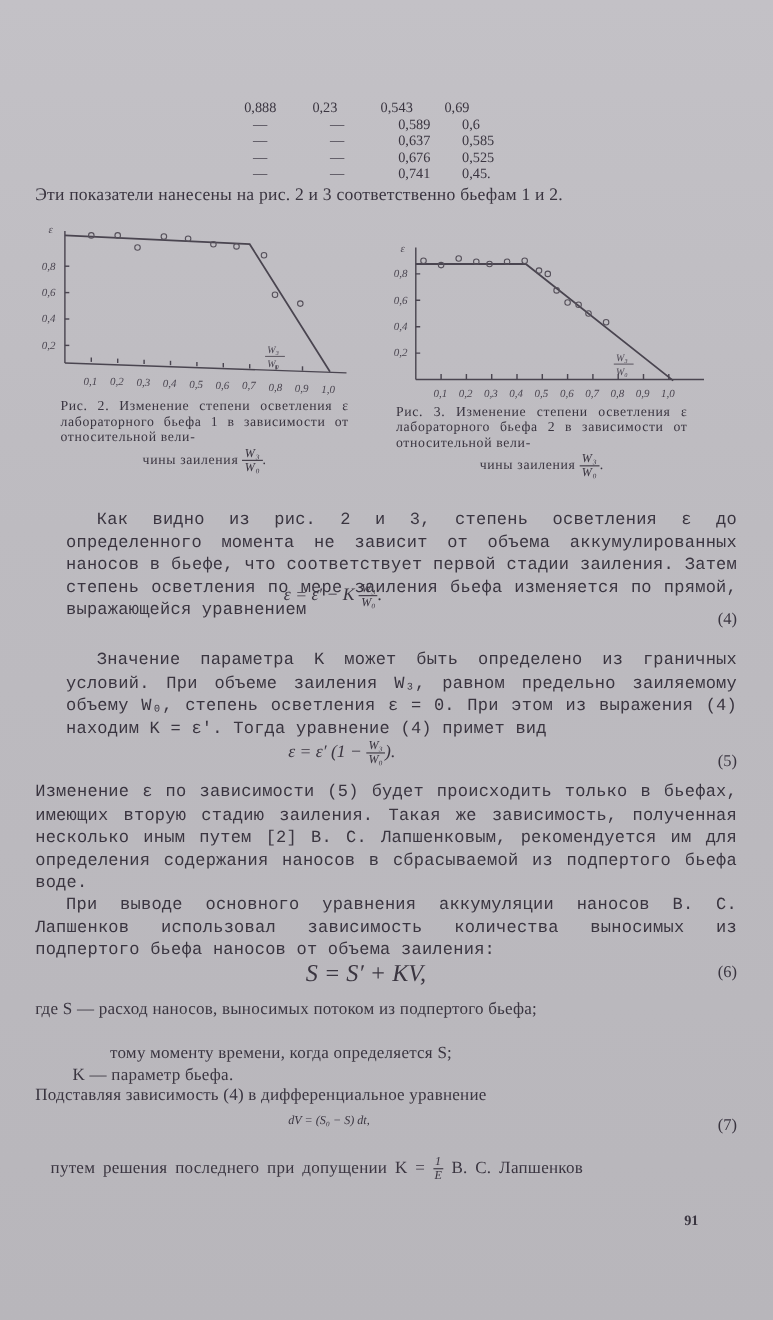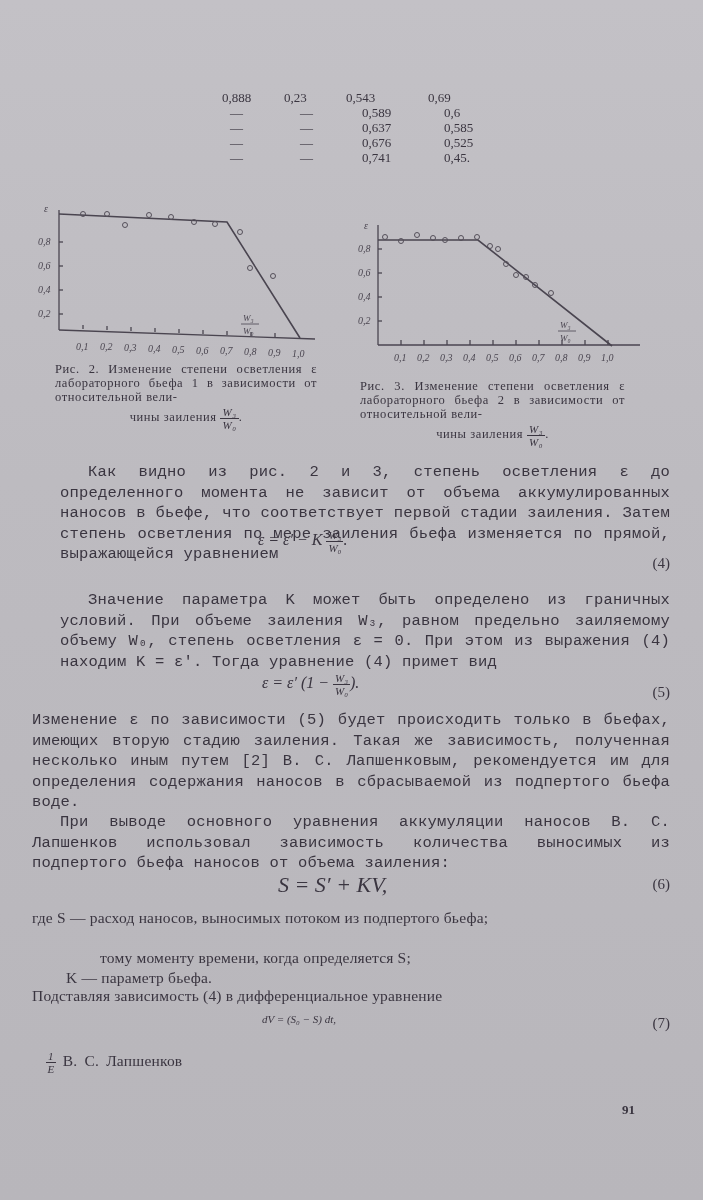--- a/index.html
+++ b/index.html
@@ -13,21 +13,21 @@
   .page {
     position: absolute; left: 0; top: 0; width: 703px; height: 1200px;
     background: linear-gradient(180deg, #c3c1c6 0%, #bdbbc0 40%, #b8b6bb 100%);
   }
   .tbl { position: absolute; left: 222px; top: 90px; font-size: 13px; line-height: 15px; }
   .tbl .row { display: flex; }
   .tbl .c { display: inline-block; }
   .tbl .c0 { width: 62px; text-align: left; }
   .tbl .c1 { width: 62px; text-align: left; }
   .tbl .c2 { width: 58px; text-align: left; }
-  .tbl .c3 { width: 50px; text-align: left; margin-left: 24px; }
+  .tbl .c3 { width: 50px; text-align: left; }
   .tbl .dash { padding-left: 8px; }
   .p { position: absolute; font-size: 15.5px; line-height: 20.5px; letter-spacing: 0.2px; }
   .justify { text-align: justify; text-align-last: left; font-family: Liberation Mono, monospace; }
   .ind { text-indent: 28px; }
   .cap { position: absolute; font-size: 12.5px; line-height: 14px; letter-spacing: 0.6px; text-align: justify; }
   .frac { display: inline-block; vertical-align: middle; text-align: center; font-style: italic; font-size: 11px; line-height: 12px; }
   .frac .num { display: block; border-bottom: 1px solid #3a3540; padding: 0 2px; }
   .frac .den { display: block; }
   .eq { position: absolute; font-size: 16px; font-style: italic; }
   .eqnum { position: absolute; font-size: 15px; right: 94px; }
@@ -65,20 +65,21 @@
       <span class="c c3">0,525</span>
     </div>
     <div class="row">
       <span class="c c0 dash">—</span>
       <span class="c c1 dash">—</span>
       <span class="c c2">0,741</span>
       <span class="c c3">0,45.</span>
     </div>
   </div>
 
+  <div class="p" style="left:32px; top:168px; width:670px; font-size:16px;">Эти показатели нанесены на рис. 2 и 3 соответственно бьефам 1 и 2.</div>
 
   <svg style="position:absolute; left:30px; top:200px;" width="300" height="160">
     <g stroke="#4a4550" stroke-width="1.3" fill="none">
       <line x1="29" y1="10" x2="29" y2="130"></line>
       <line x1="29" y1="130" x2="285" y2="139"></line>
       <line x1="29" y1="114" x2="33" y2="114"></line>
         <line x1="29" y1="90" x2="33" y2="90"></line>
       <line x1="29" y1="66" x2="33" y2="66"></line>
         <line x1="29" y1="42" x2="33" y2="42"></line>
       <line x1="53" y1="129" x2="53" y2="125"></line>
@@ -185,21 +186,21 @@
   </svg>
 
   <div class="cap" style="left:55px; top:362px; width:262px;">
     <span>Рис. 2. Изменение степени осветления ε лабораторного бьефа 1 в зависимости от относительной вели-</span>
     <div style="text-align:center; margin-top:2px;">
       <span>чины заиления</span>
       <span class="frac"><span class="num">W₃</span><span class="den">W₀</span></span>.
     </div>
   </div>
 
-  <div class="cap" style="left:360px; top:367px; width:265px;margin-top:12px;">
+  <div class="cap" style="left:360px; top:367px; width:265px;">
     <span>Рис. 3. Изменение степени осветления ε лабораторного бьефа 2 в зависимости от относительной вели-</span>
     <div style="text-align:center; margin-top:2px;">
       <span>чины заиления</span>
       <span class="frac"><span class="num">W₃</span><span class="den">W₀</span></span>.
     </div>
   </div>
 
   <div class="p justify ind" style="left:60px; top:462px; width:610px;">Как видно из рис. 2 и 3, степень осветления ε до определенного момента не зависит от объема аккумулированных наносов в бьефе, что соответствует первой стадии заиления. Затем степень осветления по мере заиления бьефа изменяется по прямой, выражающейся уравнением</div>
 
   <div class="eq" style="left:258px; top:529px;">
@@ -225,18 +226,19 @@
 
   <div class="p" style="left:32px; top:908px; width:640px;">где S — расход наносов, выносимых потоком из подпертого бьефа;</div>
   <div class="p" style="left:100px; top:948px; width:572px;">тому моменту времени, когда определяется S;</div>
   <div class="p" style="left:66px; top:968px; width:606px;">K — параметр бьефа.</div>
   <div class="p" style="left:32px; top:986px; width:640px;">Подставляя зависимость (4) в дифференциальное уравнение</div>
 
   <div class="eq" style="left:262px; top:1013px; font-size:11px;">dV = (S₀ − S) dt,</div>
   <div class="eqnum" style="top:1015px; right:33px;">(7)</div>
 
   <div class="p" style="left:46px; top:1050px; width:630px; word-spacing:3px;">
+    <span>путем решения последнего при допущении K =</span>
     <span class="frac"><span class="num">1</span><span class="den">E</span></span>
     <span>В. С. Лапшенков</span>
   </div>
 
   <div class="pgnum">91</div>
 </div>
 
 </body></html>

